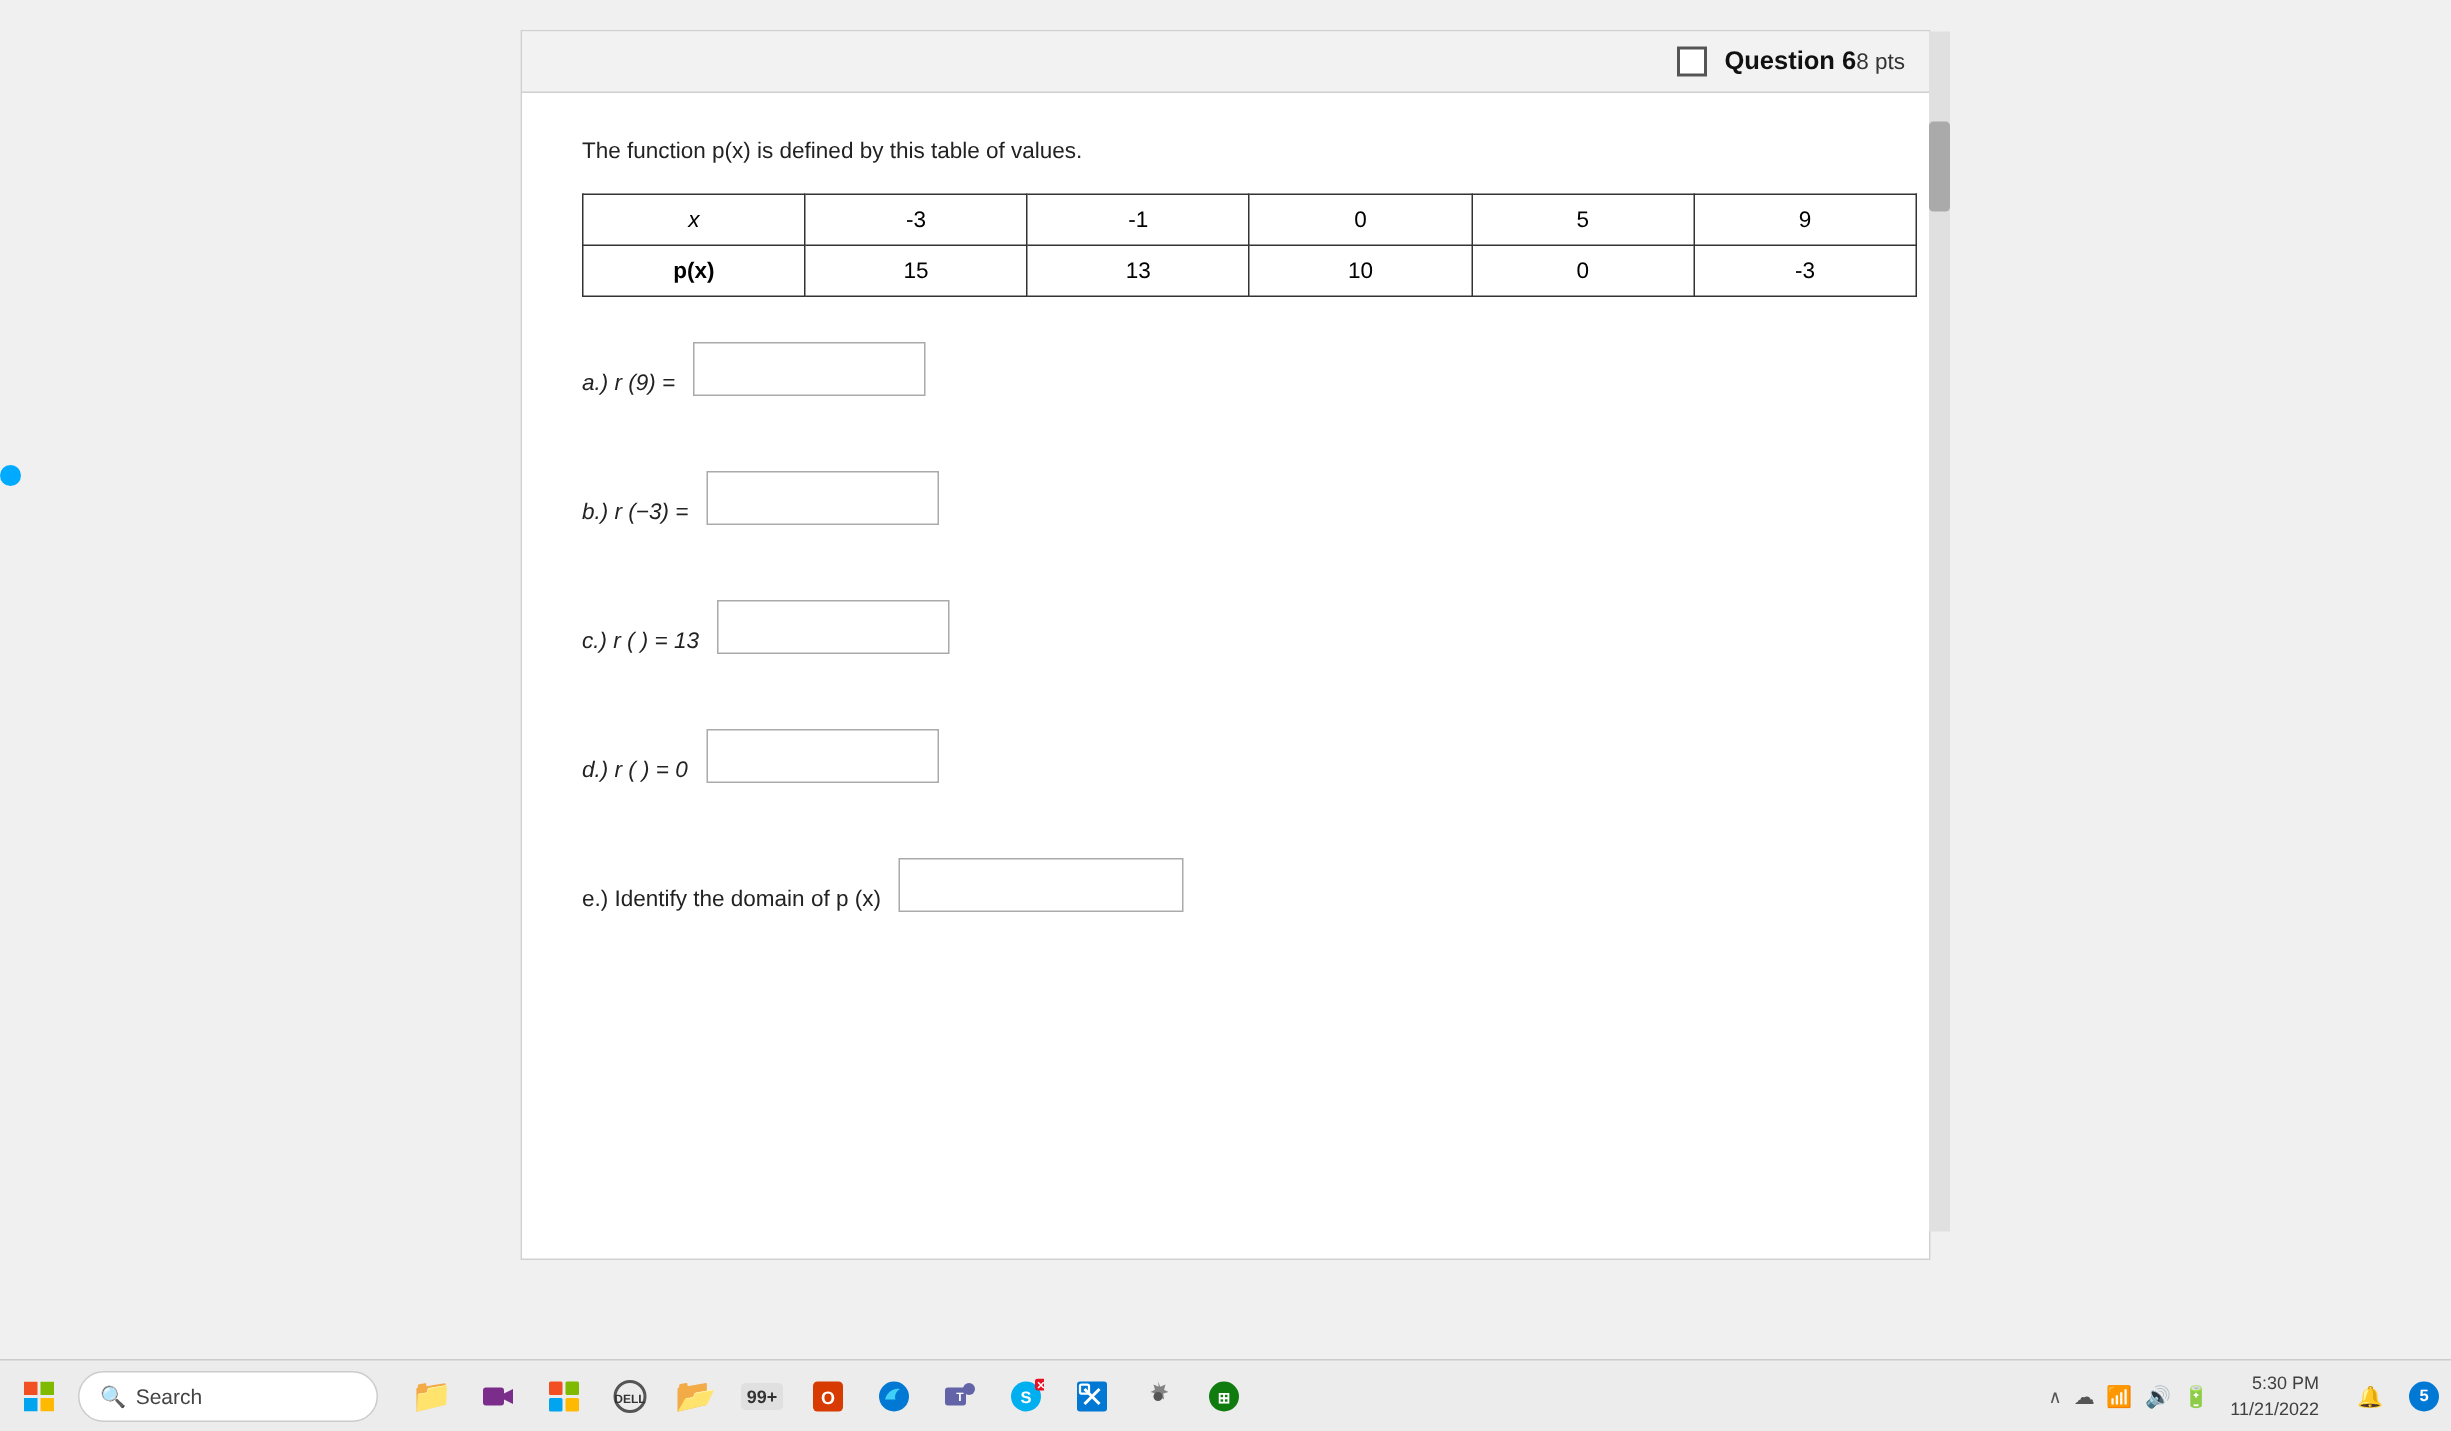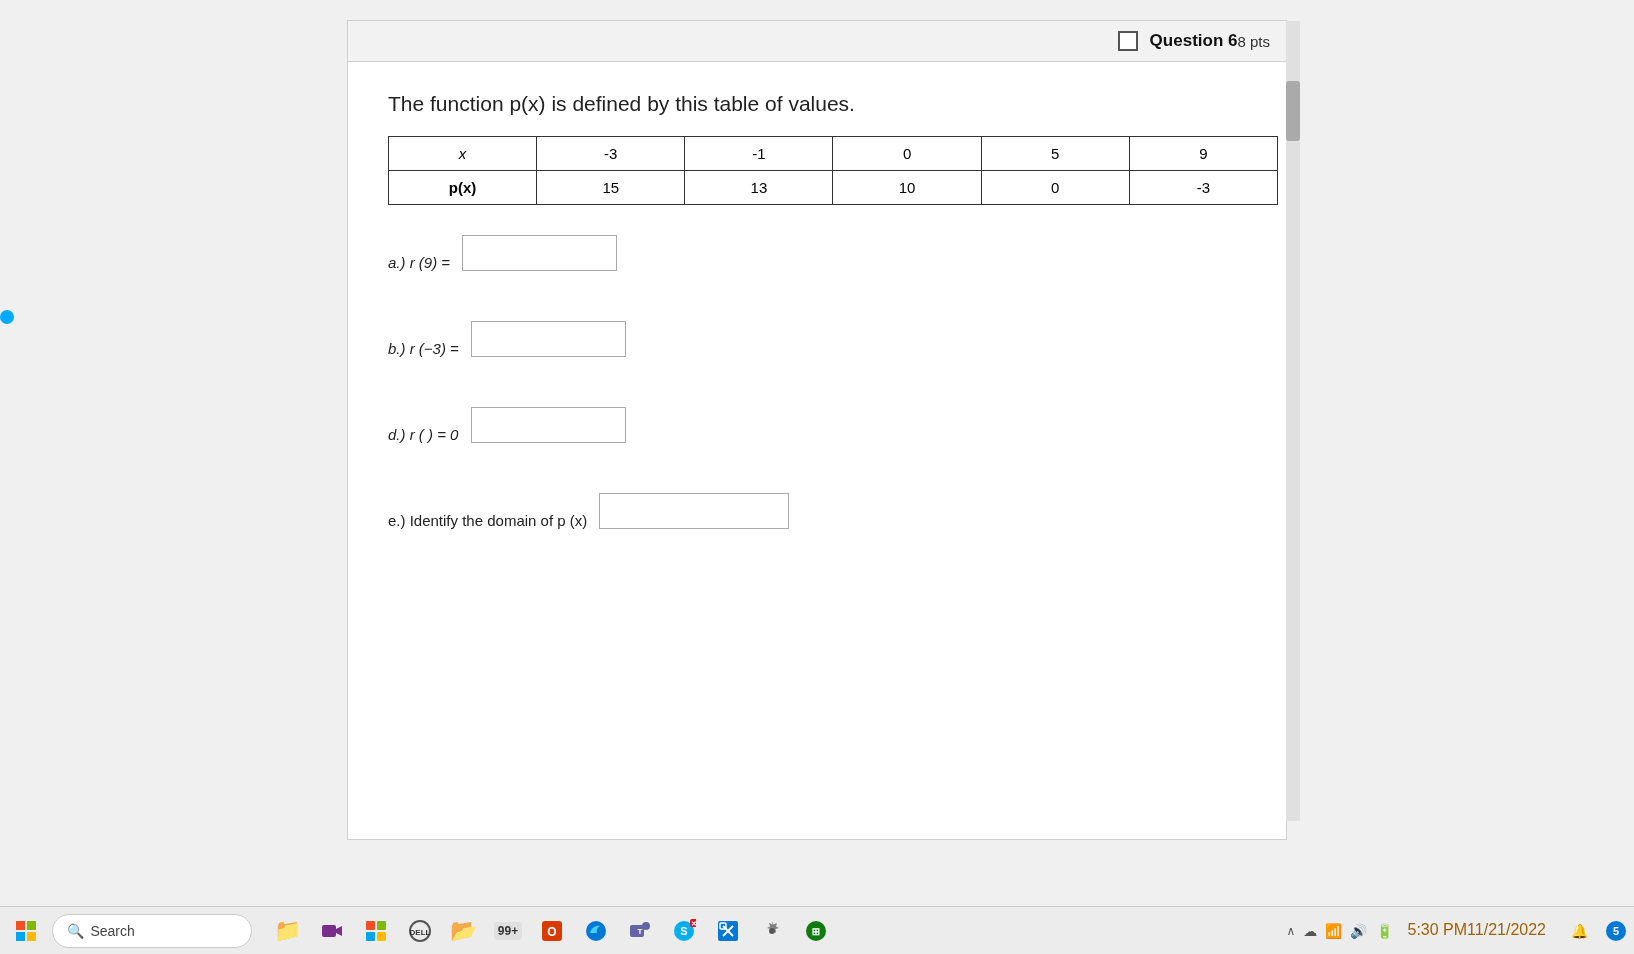--- a/index.html
+++ b/index.html
@@ -51,21 +51,21 @@
       height: 20px;
       border: 2px solid #555;
       background: white;
     }
 
     .question-body {
       padding: 30px 40px;
     }
 
     .question-text {
-      font-size: 21px;
+      font-size: 15px;
       color: #222;
       margin-bottom: 20px;
     }
 
     
     .values-table {
       border-collapse: collapse;
       margin-bottom: 30px;
       width: 890px;
     }
@@ -216,24 +216,24 @@
 
     .system-icons {
       display: flex;
       align-items: center;
       gap: 8px;
       padding: 0 8px;
     }
 
     .clock {
       display: flex;
-      flex-direction: row;
+      flex-direction: column;
       align-items: flex-end;
-      font-size: 16px;
-      color: #a16207;
+      font-size: 12px;
+      color: #404040;
       line-height: 1.4;
       padding-right: 8px;
     }
 
     .avatar-circle {
       width: 20px;
       height: 20px;
       background: #0078d4;
       border-radius: 50%;
       display: flex;
@@ -289,20 +289,24 @@
       <div class="answer-row">
         <span class="answer-label math-italic">a.) <em>r</em> (9) =&nbsp;</span>
         <input type="text" class="answer-input" value="" style="">
       </div>
 
       <div class="answer-row">
         <span class="answer-label math-italic">b.) <em>r</em> (−3) =&nbsp;</span>
         <input type="text" class="answer-input" value="" style="">
       </div>
 
+      <div class="answer-row">
+        <span class="answer-label math-italic">c.) <em>r</em> (   ) = 13&nbsp;</span>
+        <input type="text" class="answer-input" value="" style="">
+      </div>
 
       <div class="answer-row">
         <span class="answer-label math-italic">d.) <em>r</em> (   ) = 0&nbsp;</span>
         <input type="text" class="answer-input" value="" style="">
       </div>
 
       <div class="answer-row">
         <span class="answer-label">e.) Identify the domain of p (x)&nbsp;</span>
         <input type="text" class="answer-input answer-input-wide" value="" style="">
       </div>

